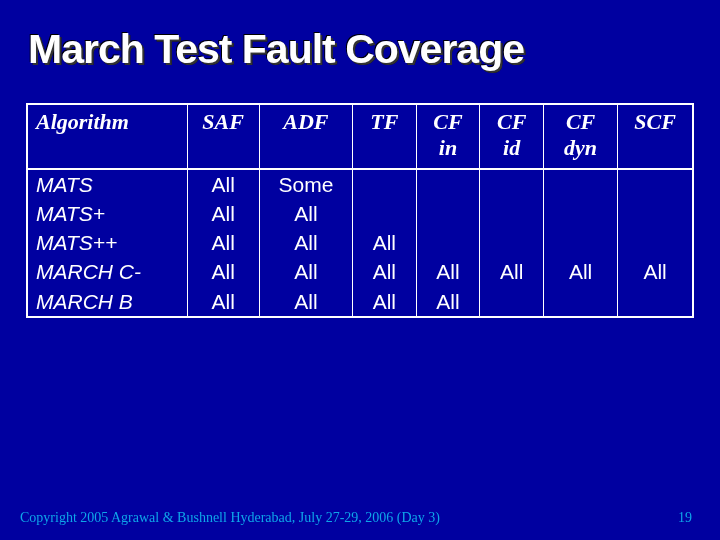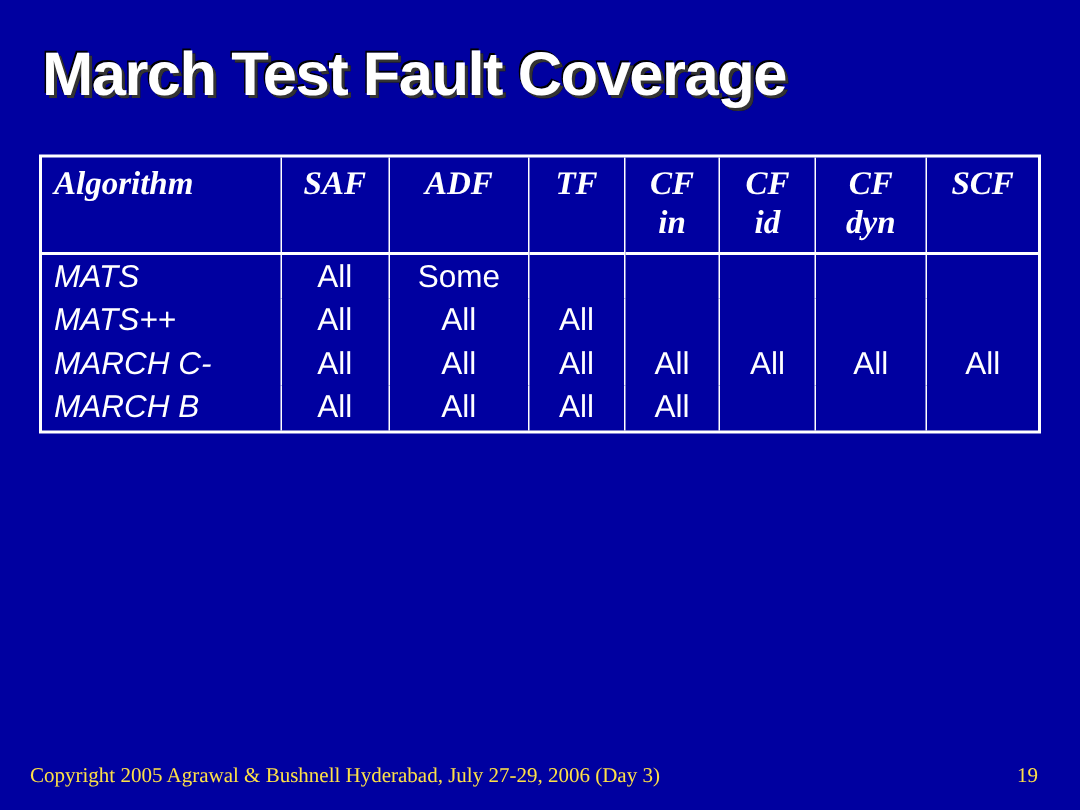--- a/index.html
+++ b/index.html
@@ -71,21 +71,21 @@
   col.c5 { width: 60px; }
   col.c6 { width: 70px; }
   col.c7 { width: 70px; }
   .footer {
     position: absolute;
     bottom: 14px;
     left: 20px;
     right: 20px;
     font-family: "Times New Roman", serif;
     font-size: 14px;
-    color: #fde047;
+    color: #0ea5e9;
   }
   .footer .pn { position: absolute; right: 8px; bottom: 0; }
 </style>
 </head>
 <body>
 
 <div class="title">
   <span>March Test Fault Coverage</span>
   <span class="overlay">March Test Fault Coverage</span>
 </div>
@@ -143,20 +143,30 @@
       <td class="alg">MATS</td>
       <td>All</td>
       <td>Some</td>
       <td></td>
       <td></td>
       <td></td>
       <td></td>
       <td></td>
     </tr>
     <tr>
+      <td class="alg">MATS+</td>
+      <td>All</td>
+      <td>All</td>
+      <td></td>
+      <td></td>
+      <td></td>
+      <td></td>
+      <td></td>
+    </tr>
+    <tr>
       <td class="alg">MATS++</td>
       <td>All</td>
       <td>All</td>
       <td>All</td>
       <td></td>
       <td></td>
       <td></td>
       <td></td>
     </tr>
     <tr>

